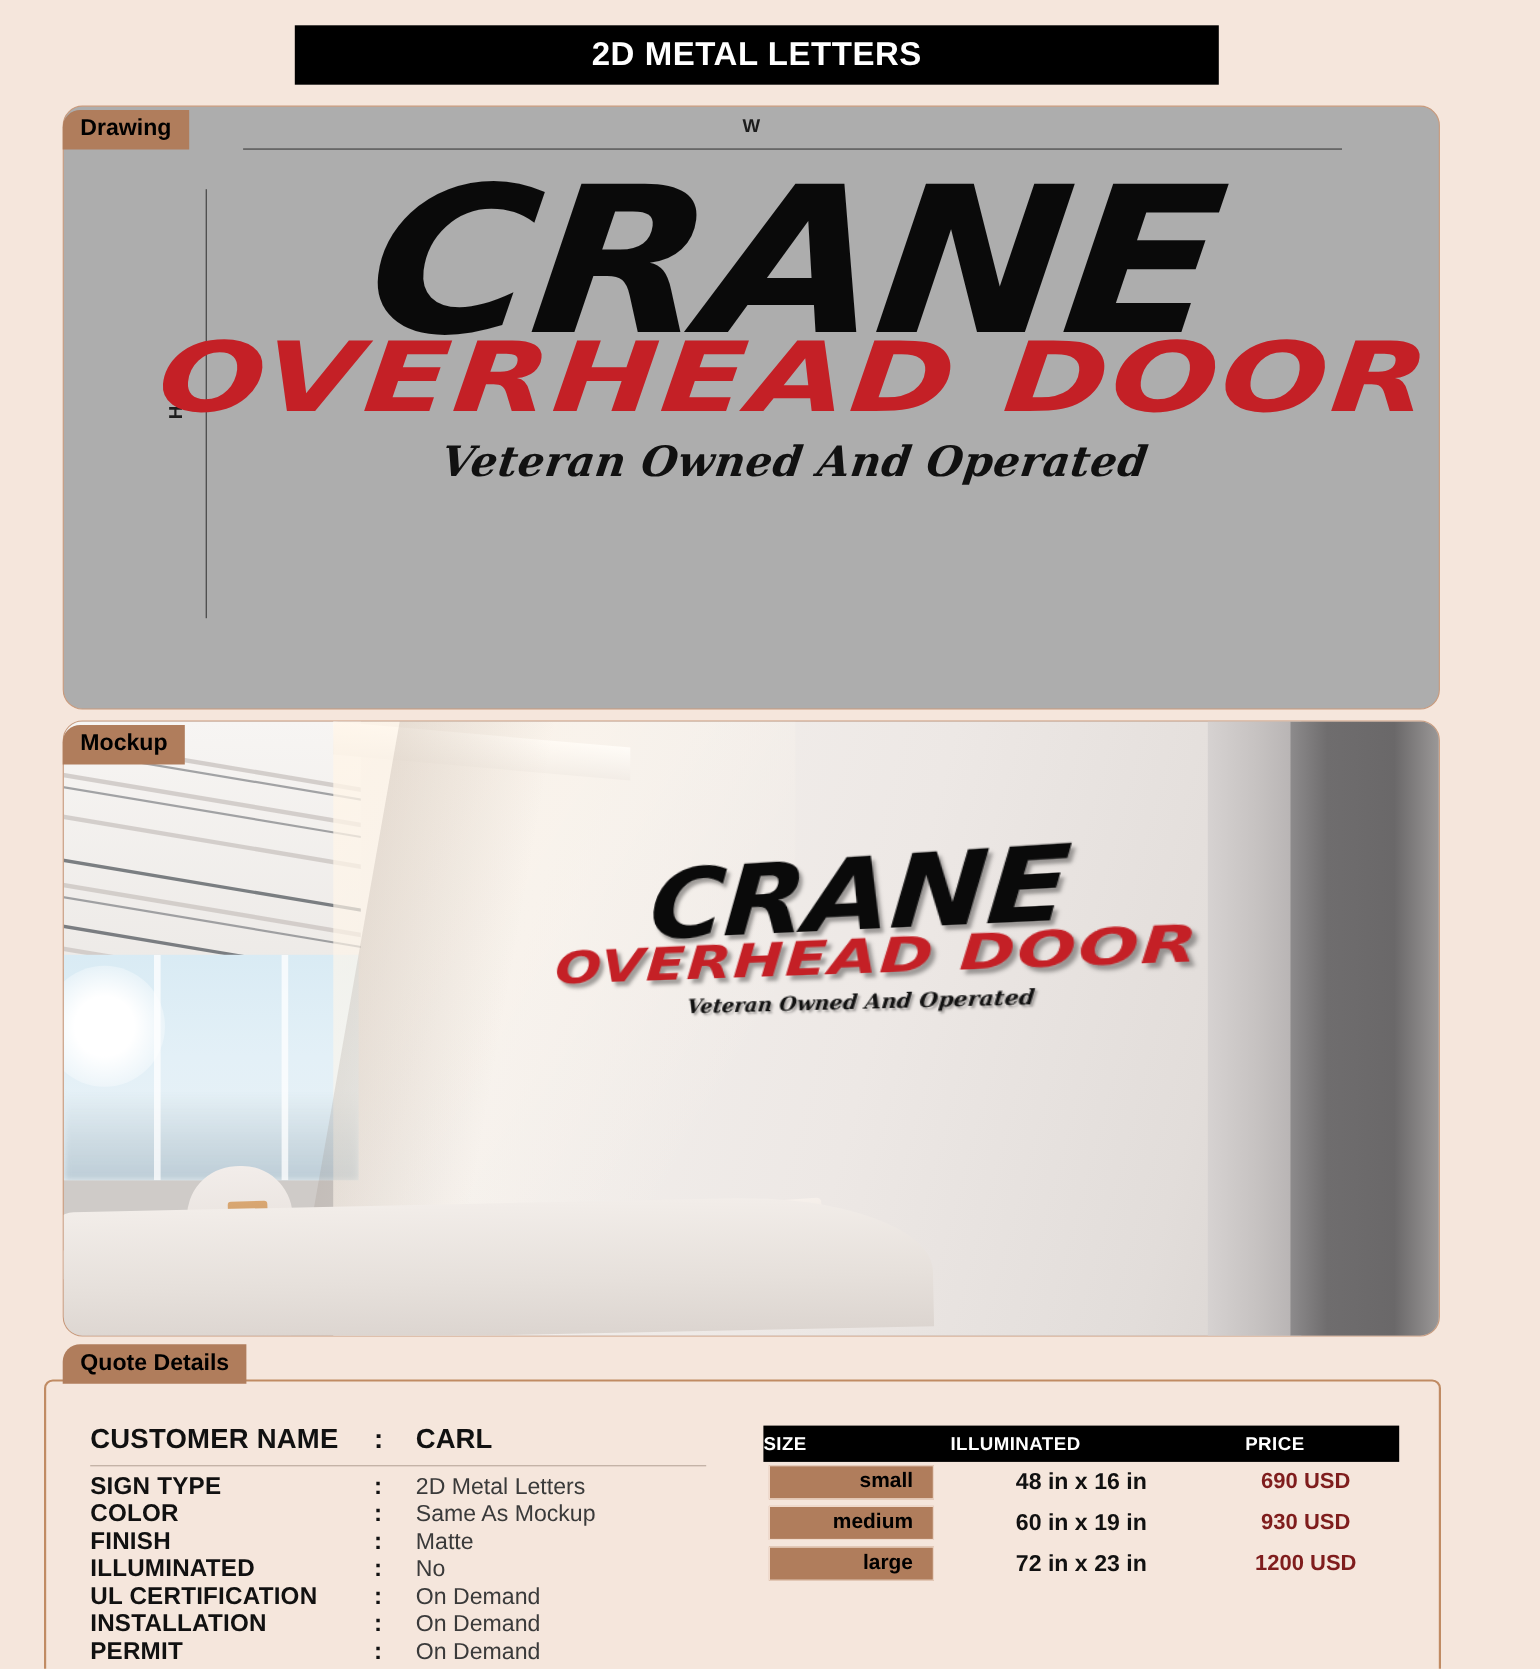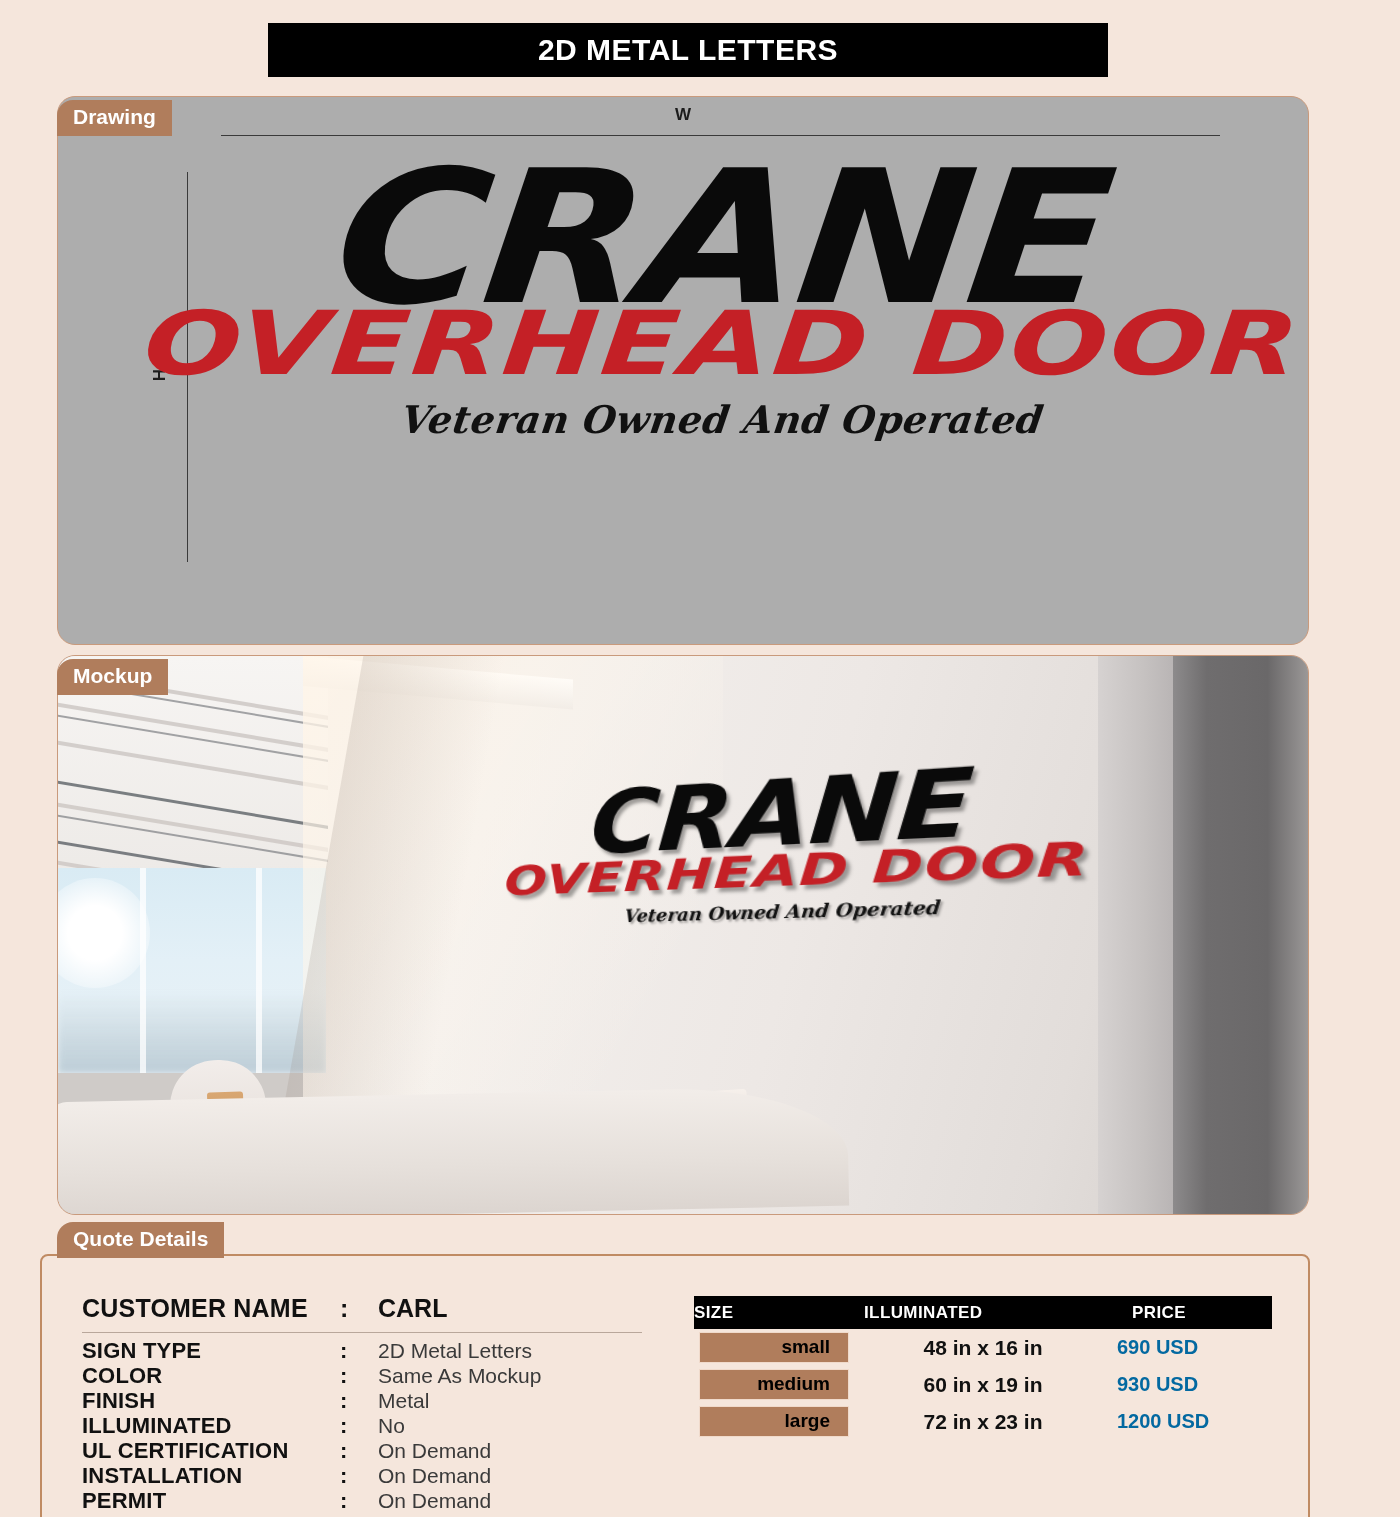--- a/index.html
+++ b/index.html
@@ -37,21 +37,21 @@
     font-weight: bold;
     letter-spacing: 0.5px;
     font-family: "Liberation Sans", sans-serif;
   }
 
   
   .badge {
     position: absolute;
     z-index: 6;
     background: #B07D5C;
-    color: #ffffff;
+    color: #000000;
     font-size: 21px;
     font-weight: bold;
     padding: 5px 16px 7px 16px;
     border-top-left-radius: 16px;
     line-height: 1.15;
     white-space: nowrap;
   }
 
   
   .drawing-panel {
@@ -417,23 +417,24 @@
   }
   .pt-dim {
     width: 268px;
     text-align: center;
     font-size: 21px;
     font-weight: bold;
     color: #111111;
   }
   .pt-price {
     width: 140px;
+    text-align: center;
     font-size: 20px;
     font-weight: bold;
-    color: #0369a1;
+    color: #7f1d1d;
   }
 </style>
 </head>
 <body>
 
 <div class="page">
 
   <div class="title-bar">
     <span class="title-bar-text">2D METAL LETTERS</span>
   </div>
@@ -523,21 +524,21 @@
 
       <div class="detail-row">
         <div class="detail-key">COLOR</div>
         <div class="detail-colon">:</div>
         <div class="detail-val">Same As Mockup</div>
       </div>
 
       <div class="detail-row">
         <div class="detail-key">FINISH</div>
         <div class="detail-colon">:</div>
-        <div class="detail-val">Metal</div>
+        <div class="detail-val">Matte</div>
       </div>
 
       <div class="detail-row">
         <div class="detail-key">ILLUMINATED</div>
         <div class="detail-colon">:</div>
         <div class="detail-val">No</div>
       </div>
 
       <div class="detail-row">
         <div class="detail-key">UL CERTIFICATION</div>

